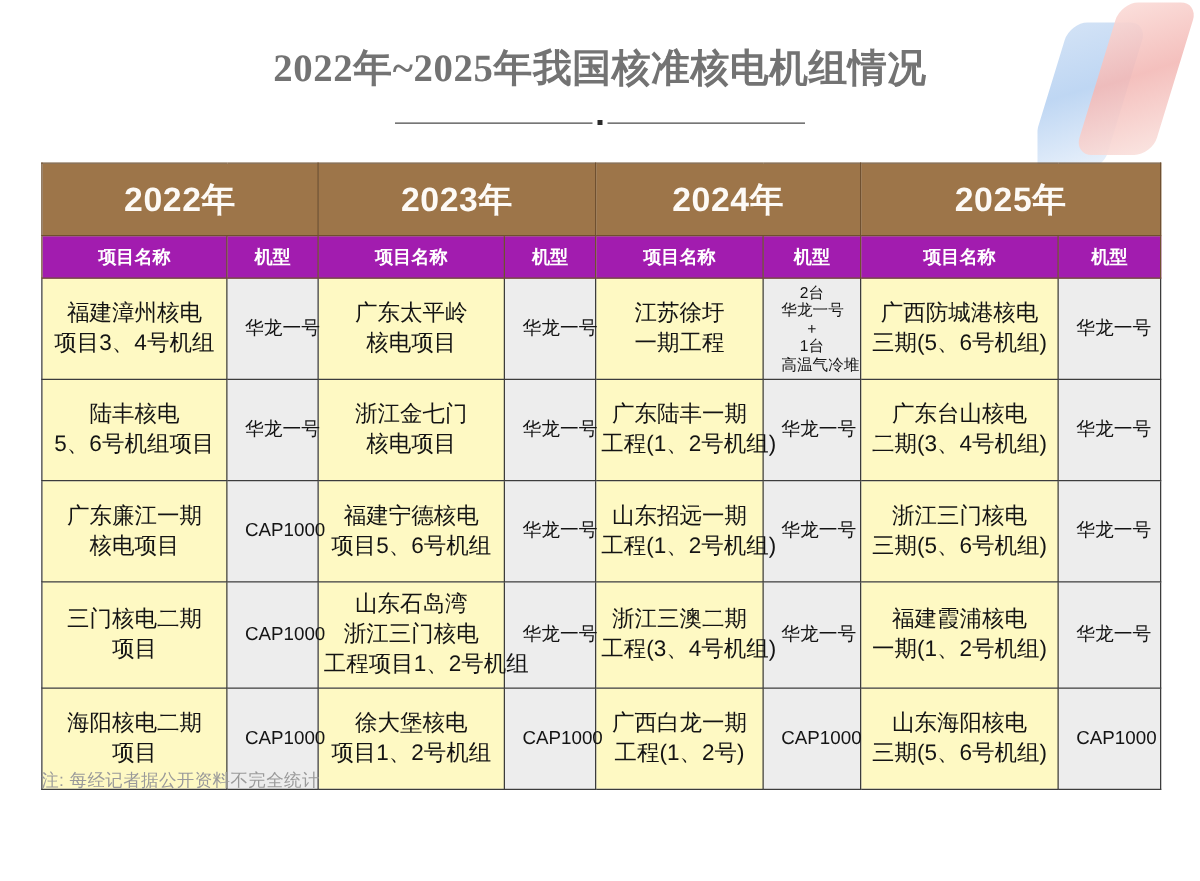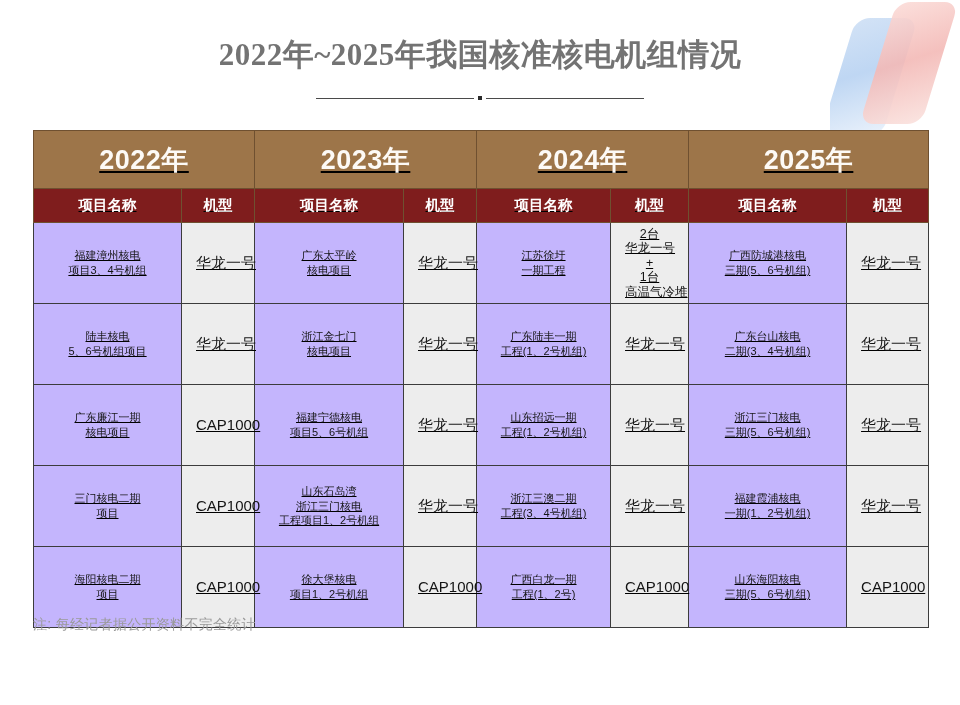--- a/index.html
+++ b/index.html
@@ -85,21 +85,20 @@
     background: #2b2b2b;
     margin: 0 4px;
   }
 
   
   .table-wrap {
     position: absolute;
     left: 33px;
     top: 130px;
     width: 895px;
-    text-decoration: underline;
   }
   table.grid {
     width: 895px;
     border-collapse: collapse;
     table-layout: fixed;
   }
   table.grid td, table.grid th {
     border: 1px solid #3c3c3c;
     text-align: center;
     vertical-align: middle;
@@ -111,31 +110,31 @@
     color: #fdfaf6;
     font-size: 27px;
     font-weight: 700;
     height: 58px;
     font-family: "Liberation Sans", "DejaVu Sans", sans-serif;
     letter-spacing: .5px;
     border-color: #6f5030;
   }
   
   tr.sub-row th {
-    background: #7f1d1d;
+    background: #a21caf;
     color: #ffffff;
     font-size: 14.5px;
     font-weight: 700;
     height: 34px;
     border-color: #6f5030;
   }
   
   td.name {
-    background: #c4b5fd;
-    font-size: 11px;
+    background: #fef9c3;
+    font-size: 18px;
     line-height: 1.33;
     padding: 6px 4px;
   }
   td.model {
     background: #ededed;
     font-size: 15px;
     line-height: 1.28;
     padding: 4px 14px;
   }
   td.model.small {

